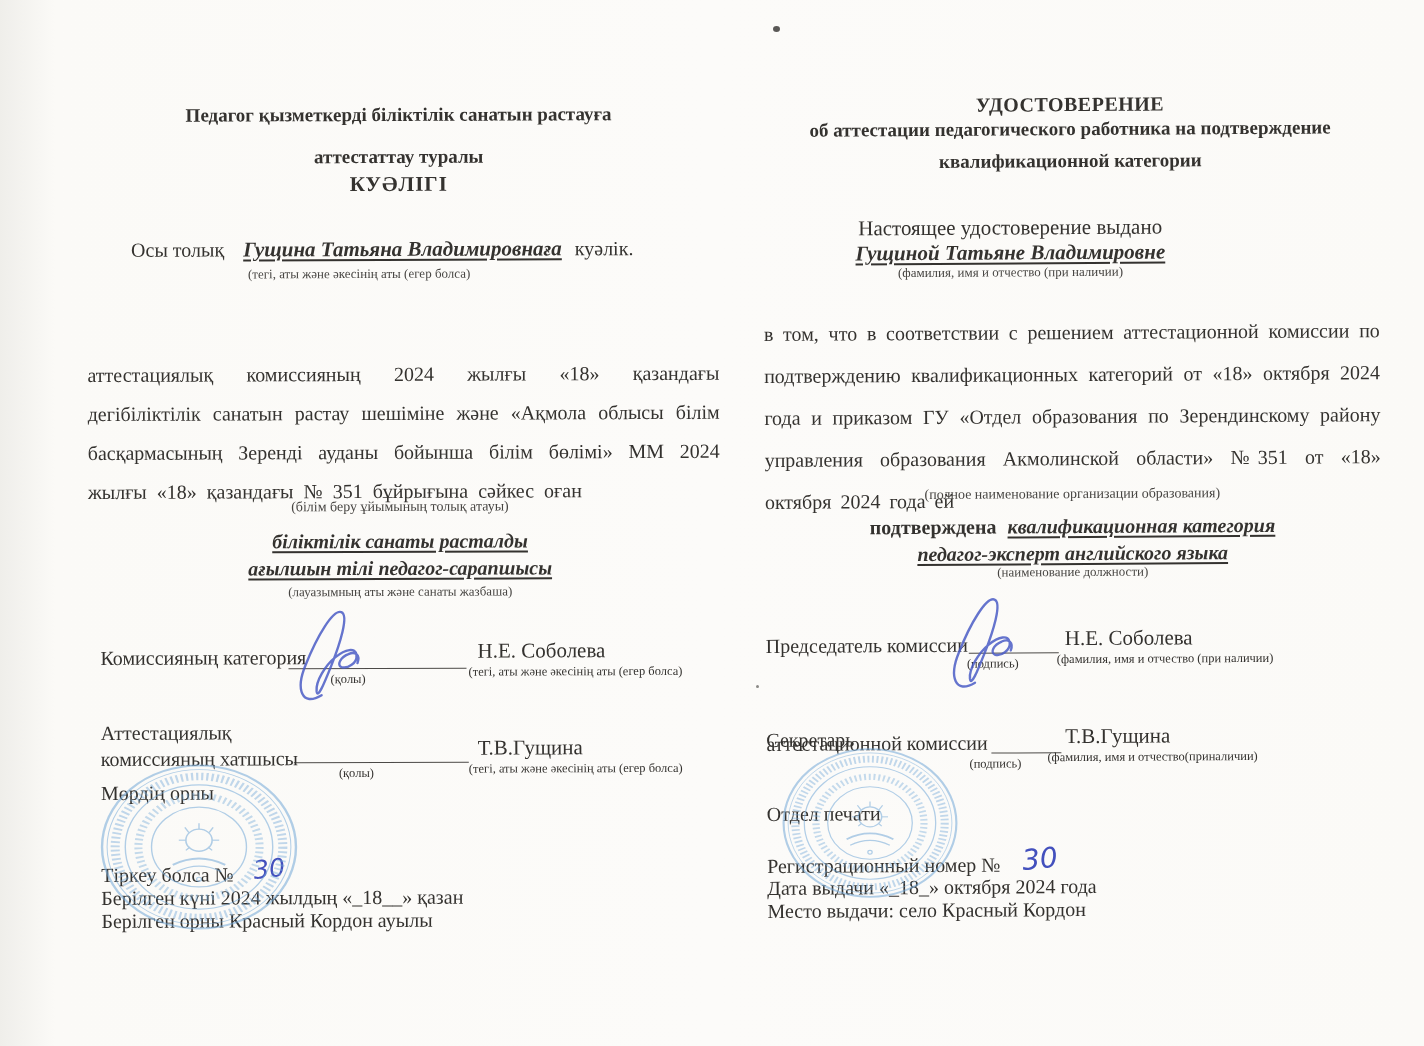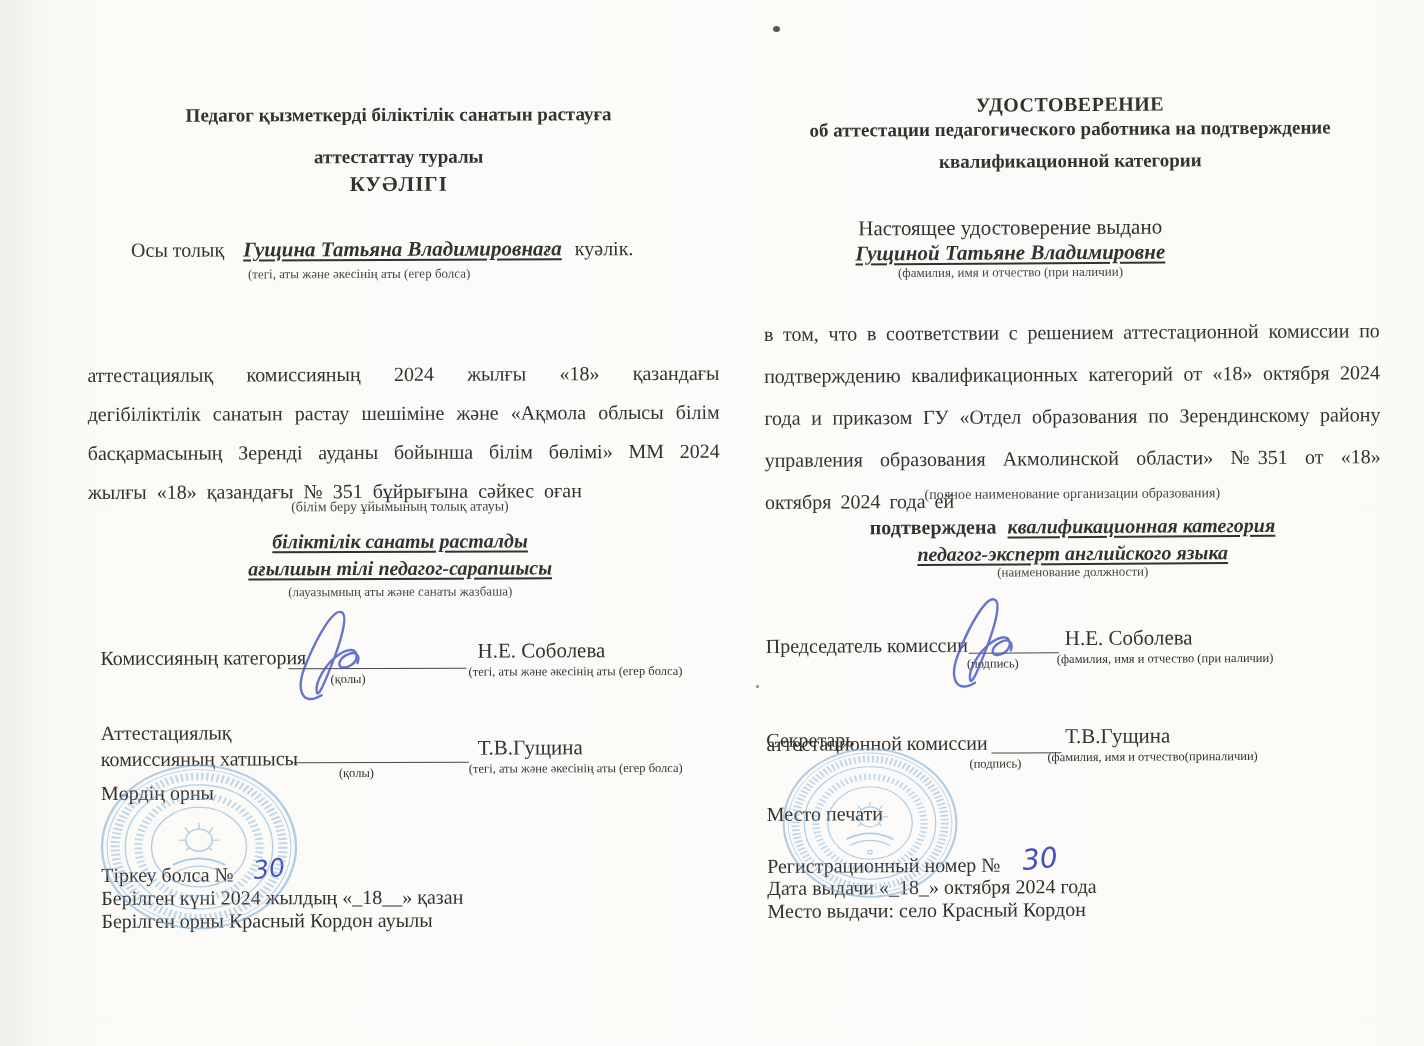--- a/index.html
+++ b/index.html
@@ -149,21 +149,21 @@
       <path d="M28,90 C8,102 2,84 12,60 C24,30 40,4 48,7 C56,10 46,40 38,60 C30,80 24,94 23,86 C22,76 32,60 42,52 C52,44 62,42 63,50 C64,58 54,64 48,62 C43,60 47,52 55,49 C62,46 67,50 64,58" stroke="#4a5cc5" stroke-width="2.4" fill="none" stroke-linecap="round" opacity=".85"></path>
     </svg>
 
     <div class="abs t" style="left:21px;top:726px">Секретарь</div>
     <div class="abs t" style="left:21px;top:730px">аттестационной комиссии</div>
     <div class="abs line" style="left:246px;top:730px;width:70px;height:22px"></div>
     <div class="abs t xs" style="left:224px;top:756px">(подпись)</div>
     <div class="abs t" style="left:320px;top:724px;font-size:21px">Т.В.Гущина</div>
     <div class="abs t xs" style="left:302px;top:750px;white-space:nowrap">(фамилия, имя и отчество(приналичии)</div>
 
-    <div class="abs t" style="left:21px;top:800px">Место печати</div>
+    <div class="abs t" style="left:21px;top:800px">Отдел печати</div>
     <div class="abs t" style="left:21px;top:852px">
       <span>Регистрационный номер №</span>
     </div>
     <div class="abs hand" style="left:276px;top:842px;font-size:28px;transform:rotate(-5deg)">30</div>
     <div class="abs t" style="left:21px;top:874px">Дата выдачи «_18_» октября 2024 года</div>
     <div class="abs t" style="left:21px;top:897px">Место выдачи: село Красный Кордон</div>
   </div>
 
 </div>
 

